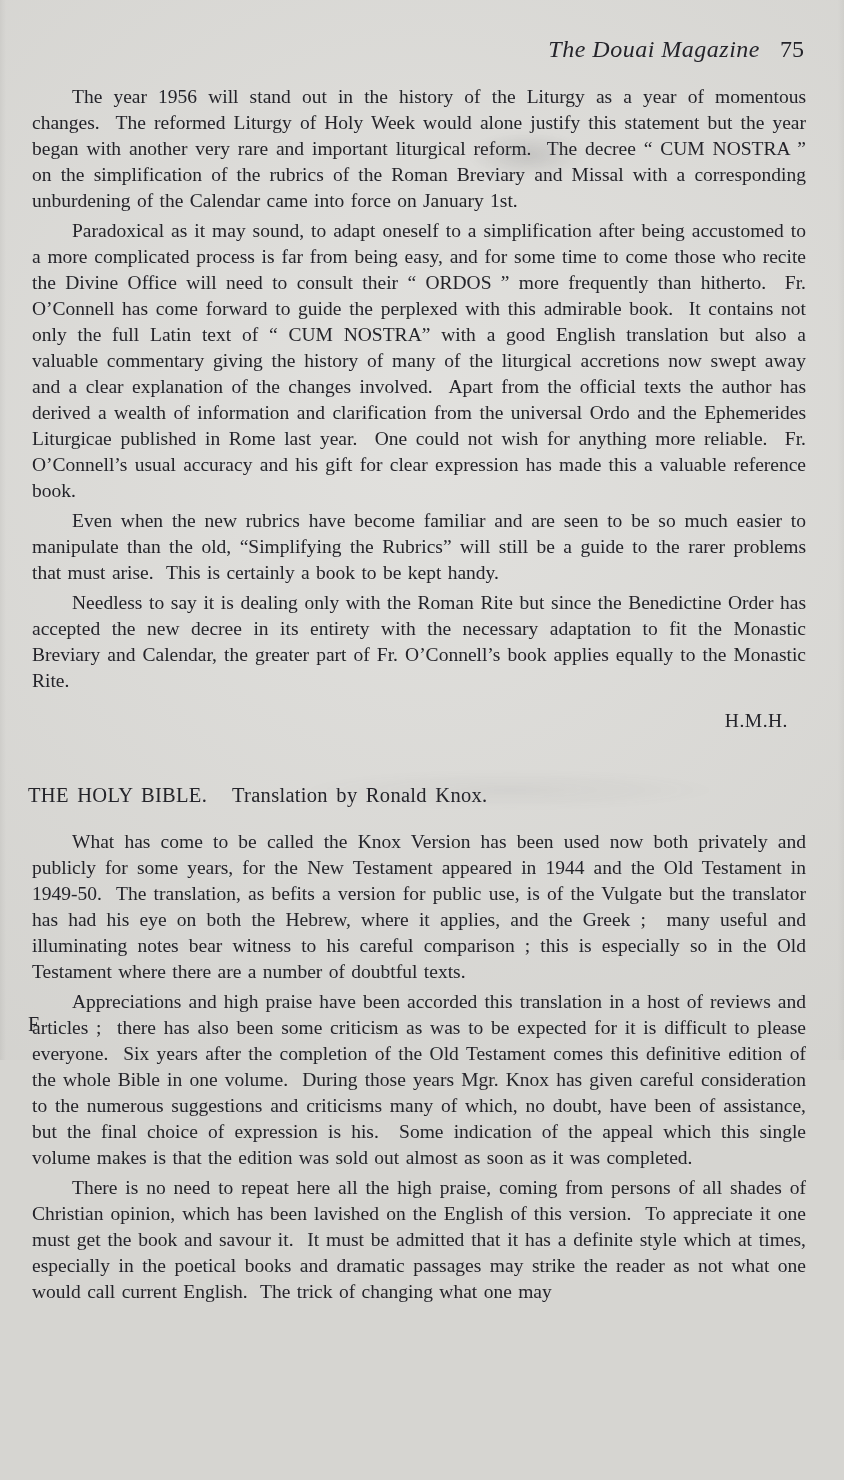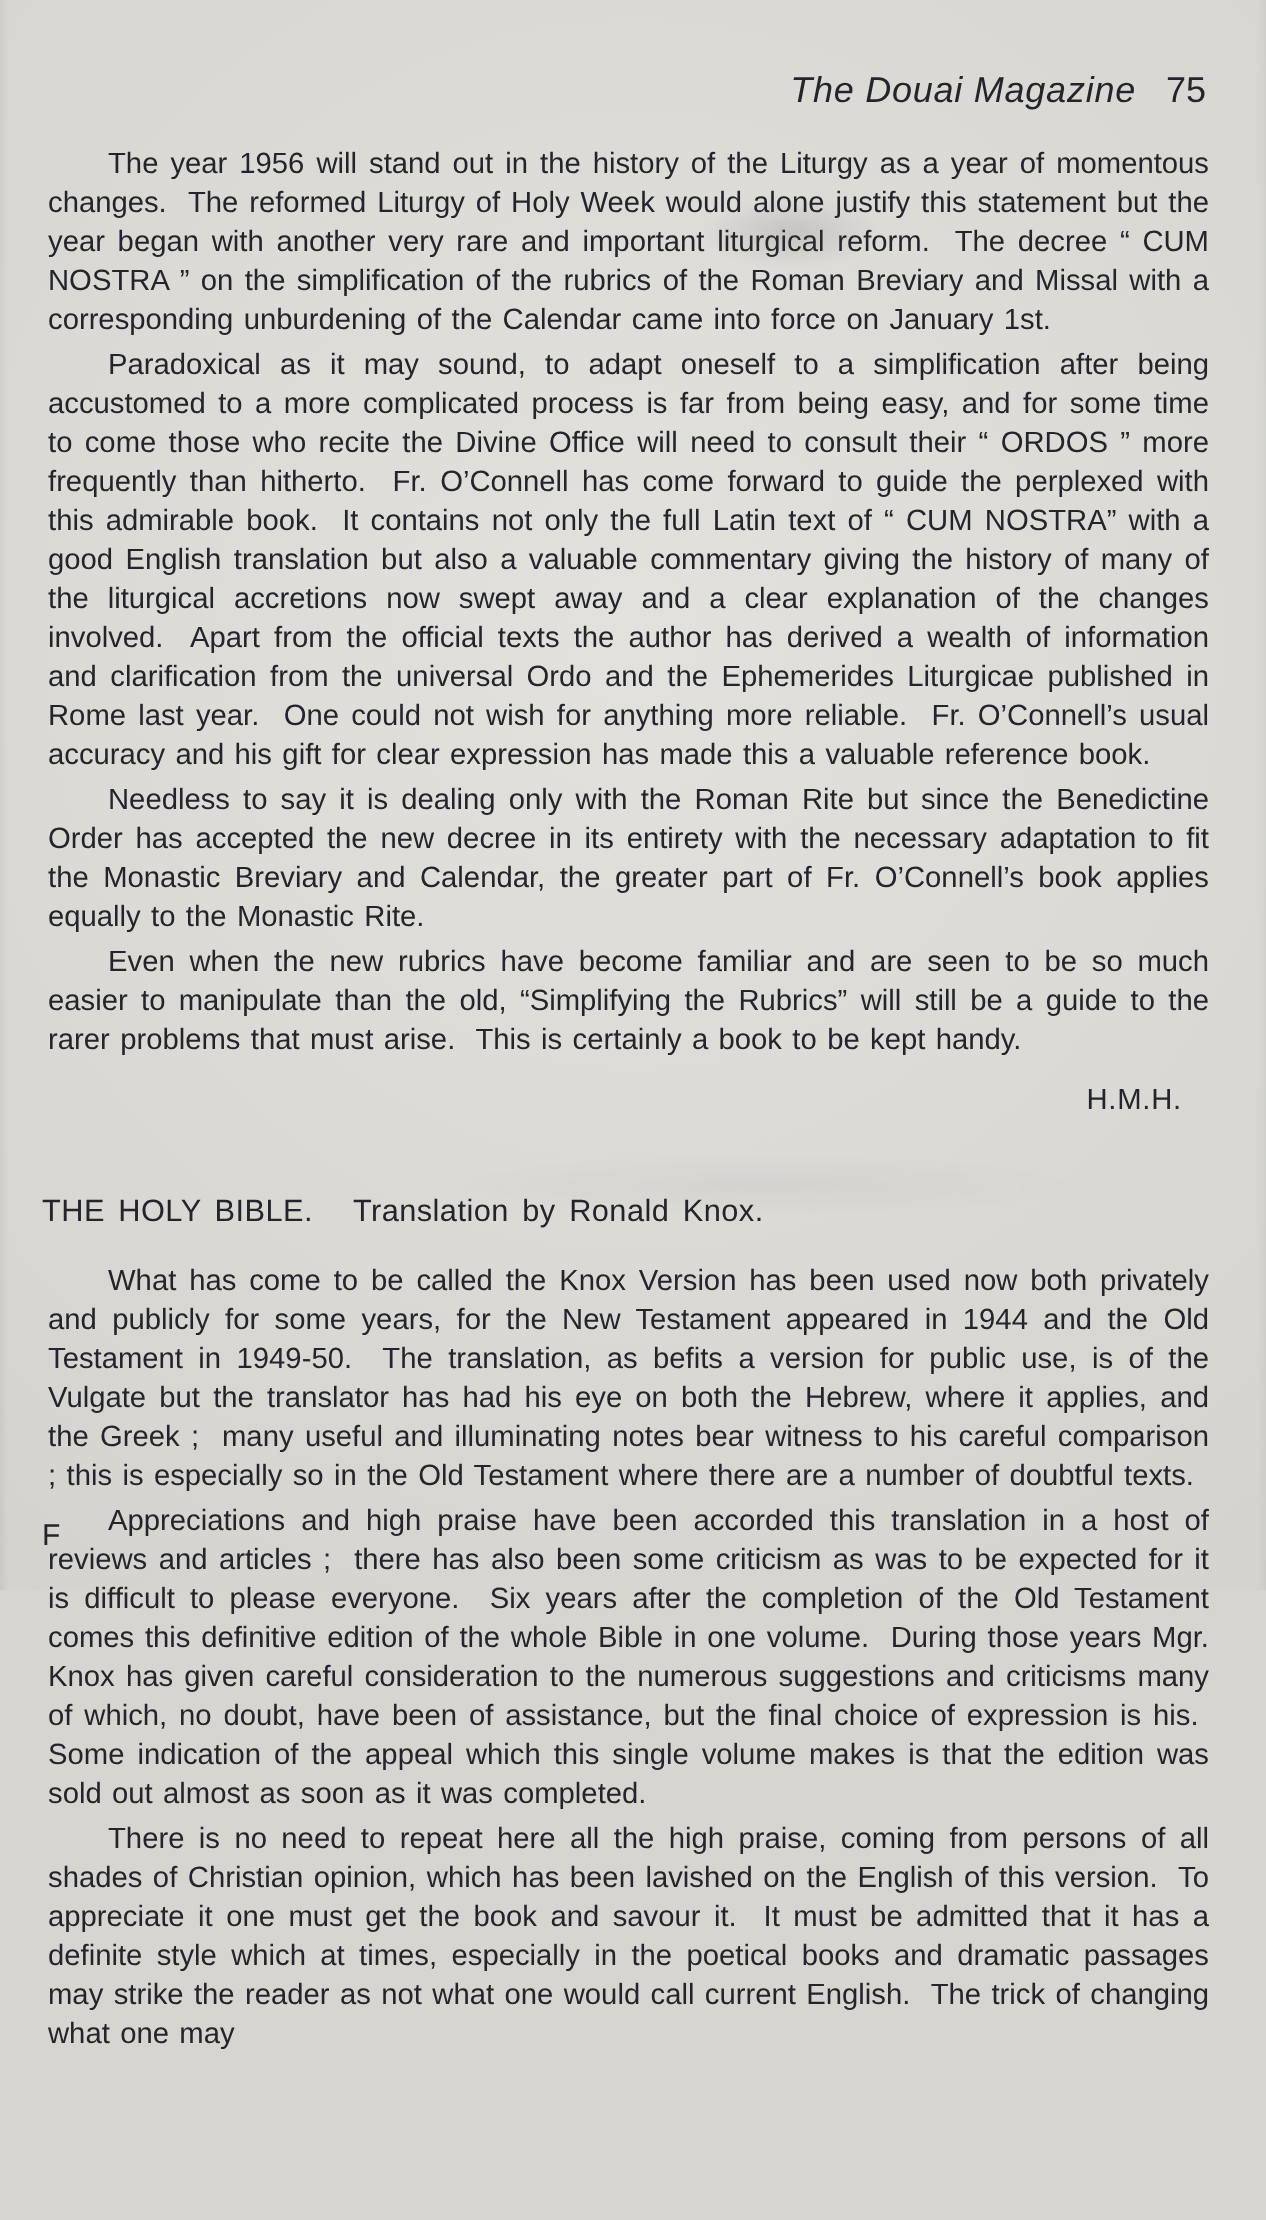--- a/index.html
+++ b/index.html
@@ -13,24 +13,24 @@
     overflow: hidden;
   }
   .page {
     position: relative;
     width: 844px;
     height: 1060px;
     background:
       radial-gradient(ellipse 120% 100% at 50% 40%, rgba(255,255,255,0.25), rgba(0,0,0,0.035) 90%),
       linear-gradient(90deg, rgba(0,0,0,0.05) 0, rgba(0,0,0,0) 6px, rgba(0,0,0,0) 838px, rgba(0,0,0,0.04) 844px),
       #d8d7d3;
-    font-family: Liberation Sans, sans-serif;
+    font-family: Liberation Serif, serif;
     color: #24242a;
     box-sizing: border-box;
-    padding: 46px 34px 0 28px;
+    padding: 34px 34px 0 28px;
   }
   .page-header {
     text-align: right;
     font-size: 24px;
     line-height: 30px;
     padding-right: 6px;
     margin-bottom: 18px;
   }
   .magazine-title {
     font-style: italic;
@@ -115,22 +115,22 @@
   <div class="ghost-smudge-2"></div>
 
   <div class="page-header">
     <span class="magazine-title">The Douai Magazine</span><span class="page-number">75</span>
   </div>
 
   <div class="review">
     <div class="review-body">
       <p class="body-para">The year 1956 will stand out in the history of the Liturgy as a year of momentous changes.&nbsp; The reformed Liturgy of Holy Week would alone justify this statement but the year began with another very rare and important liturgical reform.&nbsp; The decree “ CUM NOSTRA ” on the simplification of the rubrics of the Roman Breviary and Missal with a corresponding unburdening of the Calendar came into force on January 1st.</p>
       <p class="body-para">Paradoxical as it may sound, to adapt oneself to a simplification after being accustomed to a more complicated process is far from being easy, and for some time to come those who recite the Divine Office will need to consult their “ ORDOS ” more frequently than hitherto.&nbsp; Fr. O’Connell has come forward to guide the perplexed with this admirable book.&nbsp; It contains not only the full Latin text of “ CUM NOSTRA” with a good English translation but also a valuable commentary giving the history of many of the liturgical accretions now swept away and a clear explanation of the changes involved.&nbsp; Apart from the official texts the author has derived a wealth of information and clarification from the universal Ordo and the Ephemerides Liturgicae published in Rome last year.&nbsp; One could not wish for anything more reliable.&nbsp; Fr. O’Connell’s usual accuracy and his gift for clear expression has made this a valuable reference book.</p>
+      <p class="body-para">Even when the new rubrics have become familiar and are seen to be so much easier to manipulate than the old, “Simplifying the Rubrics” will still be a guide to the rarer problems that must arise.&nbsp; This is certainly a book to be kept handy.</p>
       <p class="body-para">Needless to say it is dealing only with the Roman Rite but since the Benedictine Order has accepted the new decree in its entirety with the necessary adaptation to fit the Monastic Breviary and Calendar, the greater part of Fr. O’Connell’s book applies equally to the Monastic Rite.</p>
-      <p class="body-para">Even when the new rubrics have become familiar and are seen to be so much easier to manipulate than the old, “Simplifying the Rubrics” will still be a guide to the rarer problems that must arise.&nbsp; This is certainly a book to be kept handy.</p>
     </div>
     <div class="reviewer-initials">H.M.H.</div>
   </div>
 
   <div class="review-gap"></div>
 
   <div class="review">
     <div class="review-head">THE HOLY BIBLE.&nbsp;&nbsp; Translation by Ronald Knox.</div>
     <div class="review-body">
       <p class="body-para">What has come to be called the Knox Version has been used now both privately and publicly for some years, for the New Testament appeared in 1944 and the Old Testament in 1949-50.&nbsp; The translation, as befits a version for public use, is of the Vulgate but the translator has had his eye on both the Hebrew, where it applies, and the Greek ;&nbsp; many useful and illuminating notes bear witness to his careful comparison ; this is especially so in the Old Testament where there are a number of doubtful texts.</p>

